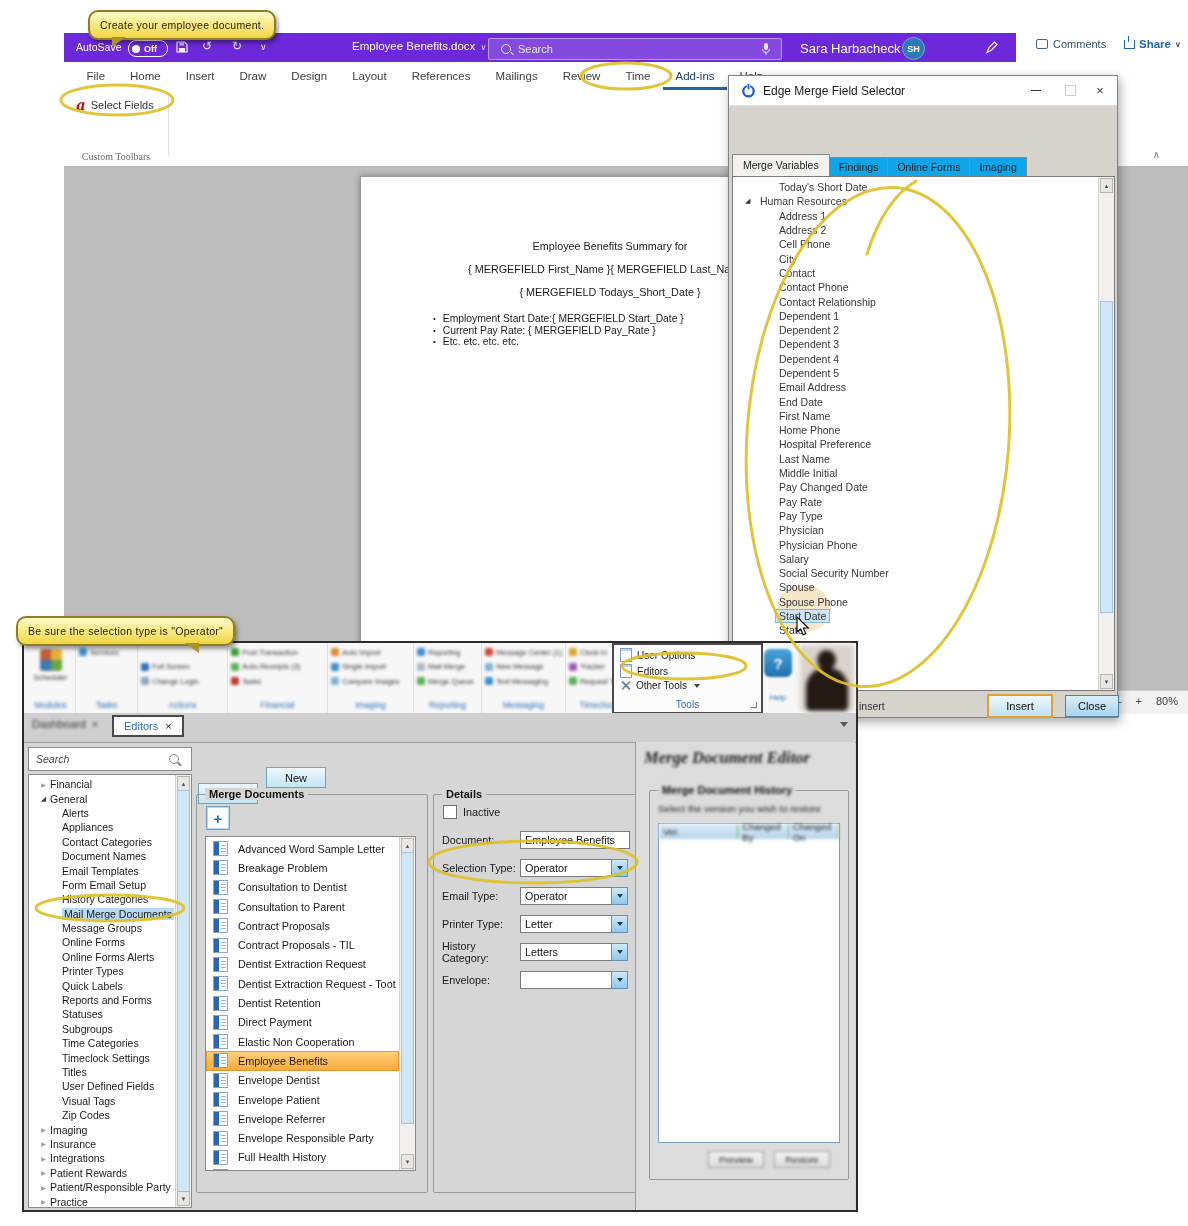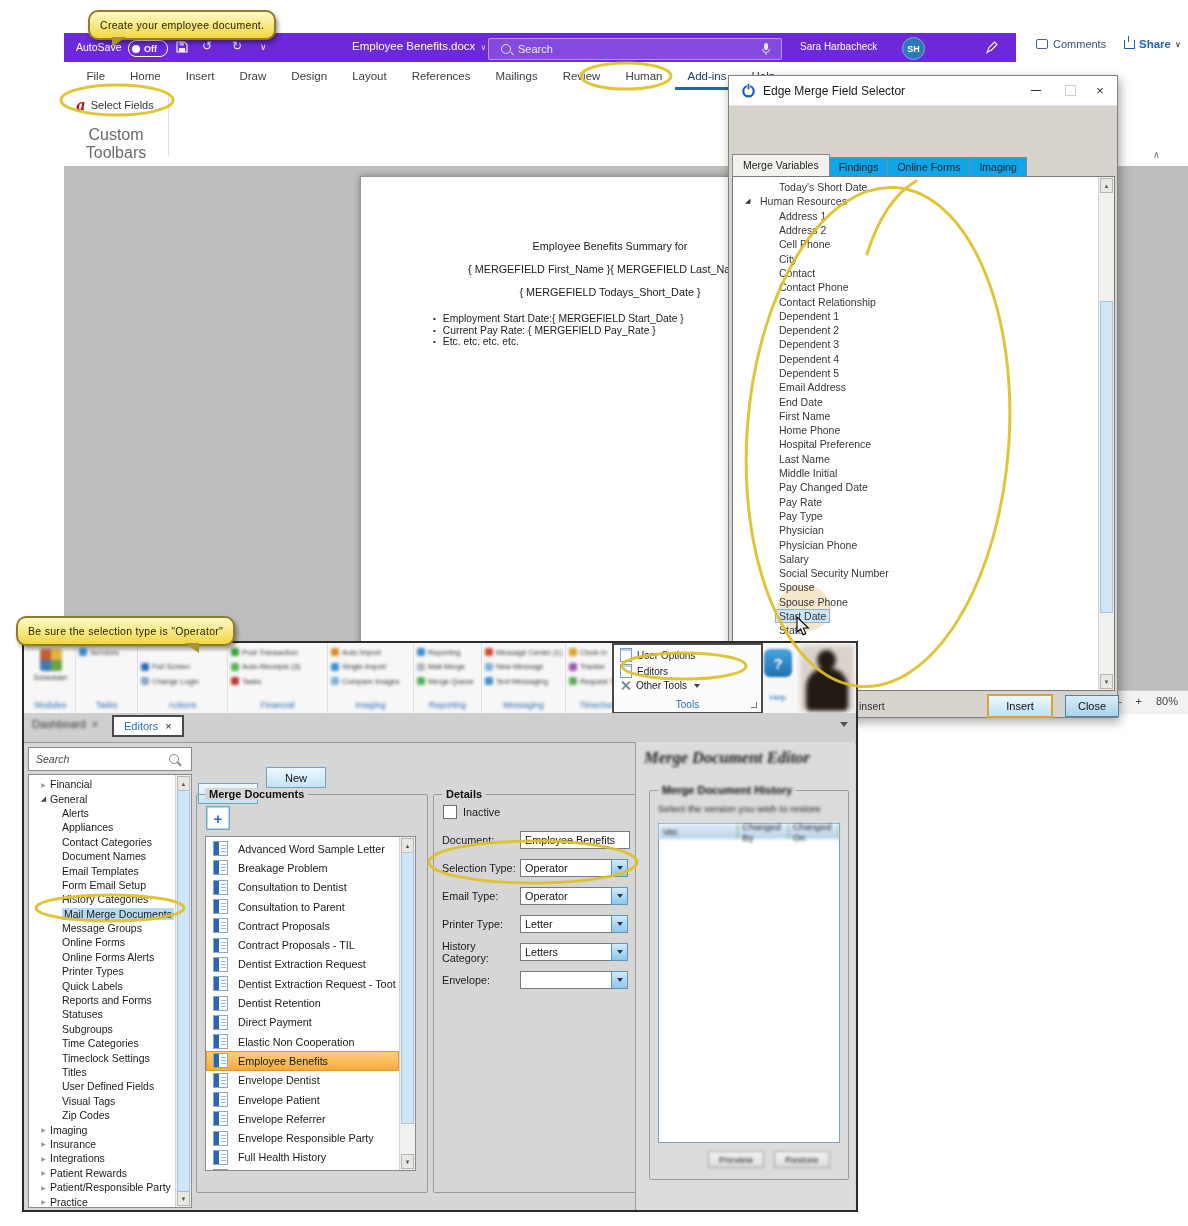--- a/index.html
+++ b/index.html
@@ -20,21 +20,21 @@
   #qat-undo{left:138px;}
   #qat-redo{left:168px;}
   #qat-more{left:196px;font-size:9px;top:9px;}
   #doc-title{left:288px;top:7px;font-size:11.5px;}
   #doc-title .chev{font-size:8px;margin-left:5px;color:#d8e4f2;}
   #title-search{left:424px;top:5px;width:292px;height:20px;background:rgba(255,255,255,.16);
                 border:1px solid rgba(255,255,255,.45);border-radius:2px;display:flex;align-items:center;color:#e3ecf6;font-size:11px;}
   #title-search .lens-w{width:8px;height:8px;border:1.4px solid #dfe8f4;border-radius:50%;position:relative;margin:0 7px 0 12px;}
   #title-search .lens-w::after{content:'';position:absolute;width:4px;height:1.4px;background:#dfe8f4;transform:rotate(45deg);right:-3.5px;bottom:-1px;}
   #title-mic{position:absolute;right:10px;top:3px;}
-  #user-name{left:736px;top:8px;font-size:10px;}
+  #user-name{left:736px;top:8px;font-size:13px;}
   #avatar{left:838px;top:4px;width:21px;height:21px;border-radius:50%;background:#2b79b8;border:1px solid #7fa8cc;
           display:flex;align-items:center;justify-content:center;font-size:9px;font-weight:bold;color:#fff;}
   .win-glyph{position:absolute;top:0;width:30px;height:29px;display:flex;align-items:center;justify-content:center;color:#fff;}
   #wg-pen{left:912px;}#wg-disp{left:964px;}
   #wg-min{left:1014px;}#wg-max{left:1056px;}#wg-close{left:1094px;font-size:13px;}
   #wg-min .bar{width:10px;height:1px;background:#fff;}
   #wg-max .box{width:9px;height:9px;border:1px solid #fff;}
 
   #ribbon-tabs-row{left:0;top:29px;width:1124px;height:28px;background:#fff;display:flex;align-items:stretch;padding-left:10px;}
   .rtab{display:flex;align-items:center;padding:0 12.5px;font-size:11.5px;color:#3d3d3d;cursor:default;}
@@ -43,21 +43,21 @@
   #comments-btn .cic{width:10px;height:8px;border:1px solid #44618a;border-radius:2px;}
   #share-btn{position:absolute;left:1060px;top:5px;font-size:11.5px;color:#2365ad;font-weight:bold;display:flex;align-items:center;gap:4px;}
   #share-btn .sic{width:9px;height:8px;border:1px solid #2365ad;border-top:none;position:relative;}
   #share-btn .sic::after{content:'';position:absolute;left:3px;top:-4px;width:1px;height:6px;background:#2365ad;}
   #share-btn .chev{font-size:8px;color:#555;}
 
   #ribbon-body{left:0;top:57px;width:1124px;height:76px;background:#fff;border-bottom:1px solid #d6d6d6;}
   #select-fields{left:12px;top:6px;display:flex;align-items:center;gap:5px;font-size:11px;color:#333;}
   #select-fields .alog{font-family:"DejaVu Serif",serif;font-style:italic;font-weight:bold;color:#c41212;font-size:15px;}
   #rib-divider{left:104px;top:4px;width:1px;height:62px;background:#e0e0e0;}
-  #custom-toolbars{left:0;bottom:4px;width:104px;text-align:center;font-size:16px;color:#6a6a6a;}
+  #custom-toolbars{left:0;bottom:4px;width:104px;text-align:center;font-size:10px;color:#6a6a6a;font-family:Liberation Serif, serif;}
   #ribbon-collapse{right:28px;bottom:6px;font-size:10px;color:#777;}
 
   #doc-area{left:0;top:133px;width:1124px;height:524px;background:#bdbdbd;overflow:hidden;}
   #doc-page{left:296px;top:10px;width:730px;height:514px;background:#fff;border:1px solid #979797;box-shadow:0 0 6px rgba(0,0,0,.35);}
   #doc-content{left:58px;top:58px;width:382px;color:#1a1a1a;}
   .doc-center{ text-align:center;font-size:10.8px;line-height:23px;}
   #doc-bullets{margin-top:9px;padding-left:14px;}
   .bul-row{display:flex;gap:7px;font-size:10.3px;line-height:11.6px;}
   .bul-row .b{font-size:8px;line-height:11.6px;}
 
@@ -270,21 +270,21 @@
     <div id="ribbon-tabs-row" class="abs">
         <span class="rtab">File</span>
         <span class="rtab">Home</span>
         <span class="rtab">Insert</span>
         <span class="rtab">Draw</span>
         <span class="rtab">Design</span>
         <span class="rtab">Layout</span>
         <span class="rtab">References</span>
         <span class="rtab">Mailings</span>
         <span class="rtab">Review</span>
-        <span class="rtab">Human</span>
+        <span class="rtab">Time</span>
         <span class="rtab active">Add-ins</span>
         <span class="rtab">Help</span>
       </div>
     <div id="comments-btn">
       <span class="cic"></span>
       <span>Comments</span>
     </div>
     <div id="share-btn">
       <span class="sic"></span>
       <span>Share</span>

